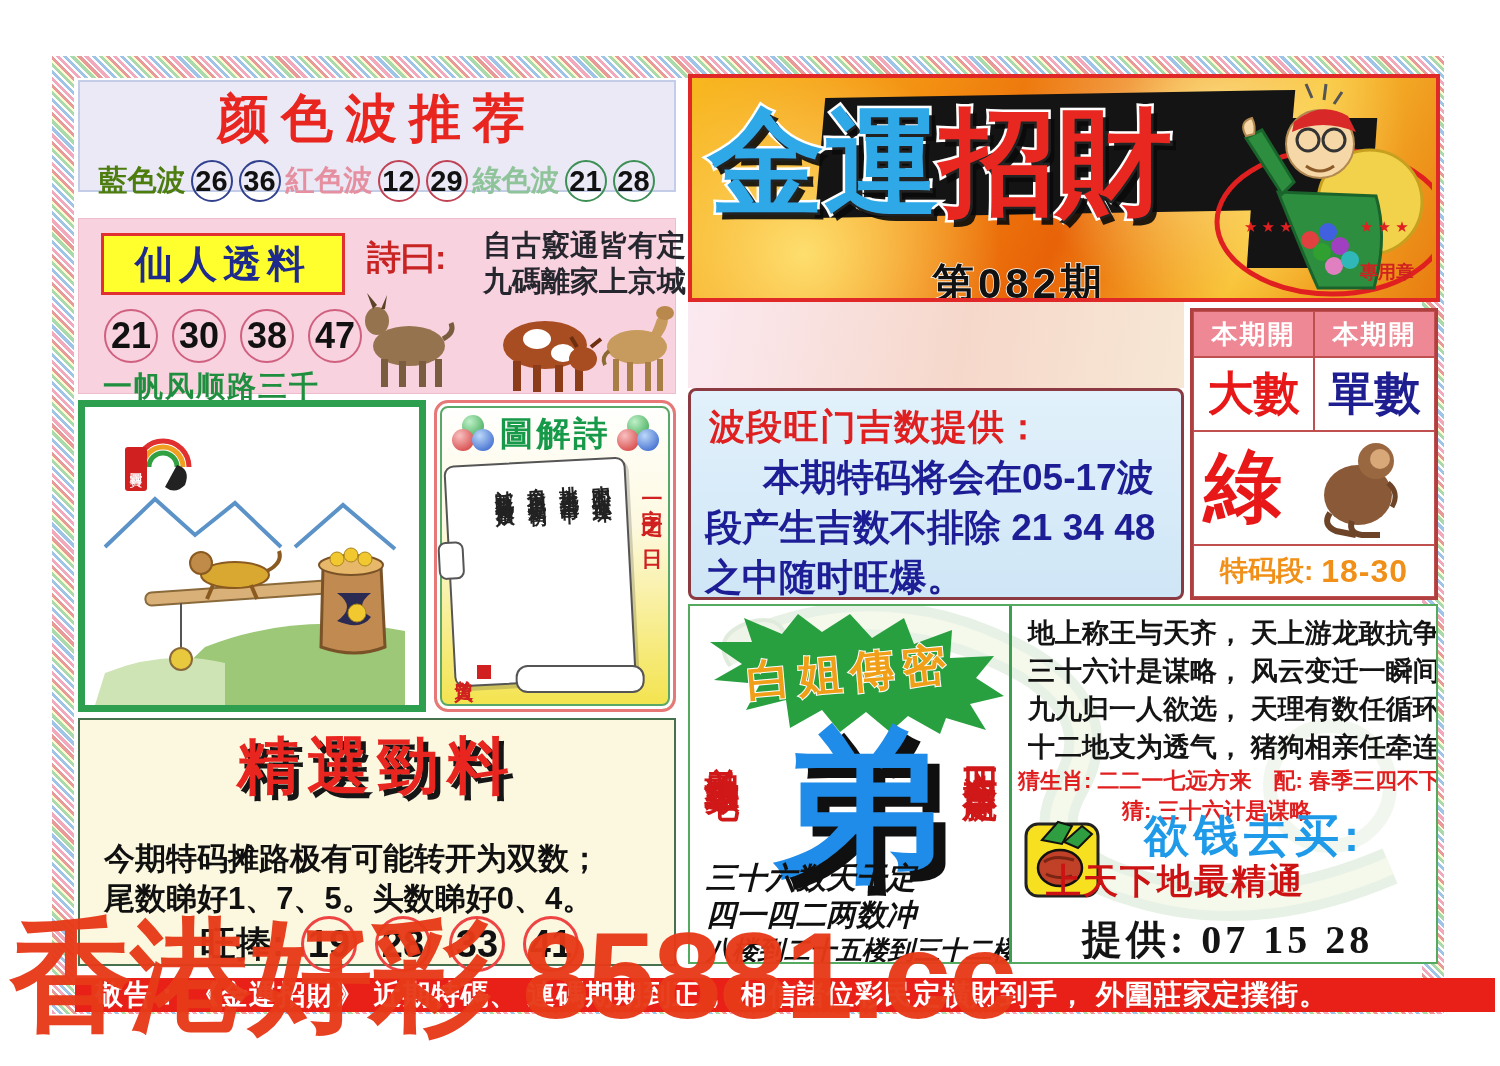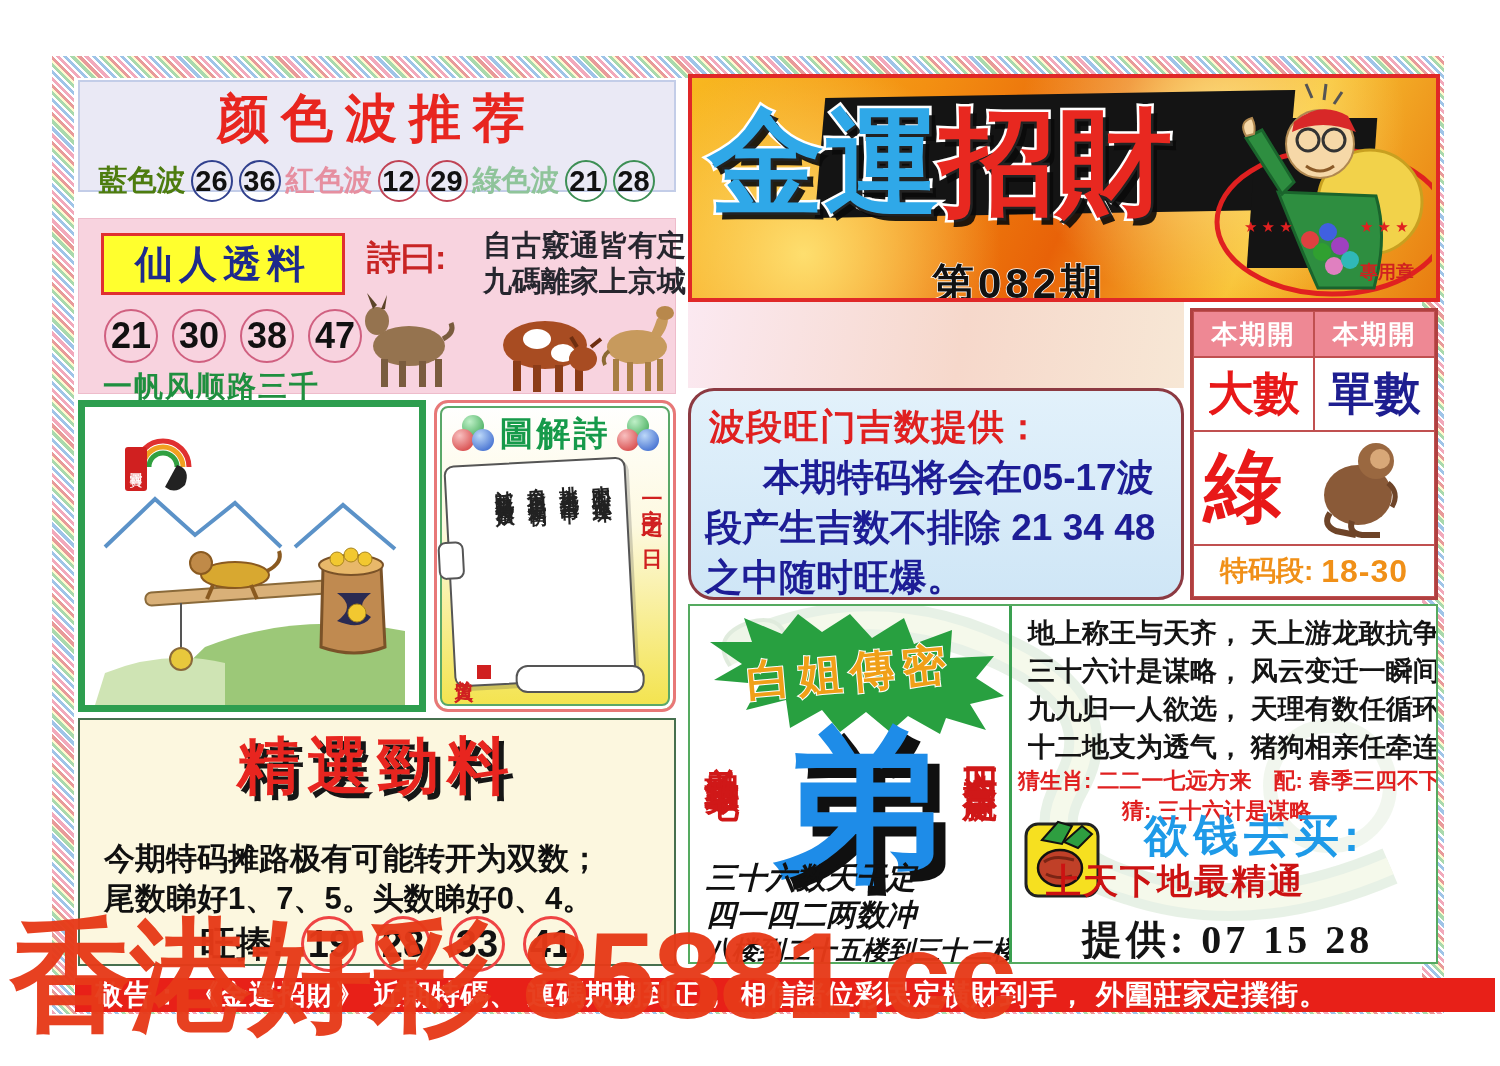--- a/index.html
+++ b/index.html
@@ -89,21 +89,21 @@
   .mast-title .t-red  { color:#e82820; -webkit-text-stroke:5px #fff; paint-order:stroke; text-shadow:6px 7px 0 rgba(10,10,10,.9); }
   .mast-issue { position:absolute; left:240px; top:178px; font-size:42px; font-weight:900; color:#111;
                 -webkit-text-stroke:1.5px #fff; paint-order:stroke; letter-spacing:4px; }
   .oldman { position:absolute; right:4px; top:4px; }
 
   
   #gradient-strip { left:688px; top:302px; width:496px; height:86px;
                     background:linear-gradient(100deg,#fbe9f1,#f6d8cb 55%,#f7e7d5); }
 
   
-  #wave-tip { left:688px; top:388px; width:496px; height:212px; border:3px solid #8c3a42; border-radius:26px;
+  #wave-tip { left:688px; top:388px; width:496px; height:212px; border:3px solid #8c3a42; border-radius:8px;
               background:linear-gradient(180deg,#e2f1fb,#cfe6f6); }
   .wt-title { position:absolute; left:18px; top:12px; color:#e02020; font-size:36px; font-weight:900; letter-spacing:1px; }
   .wt-line { position:absolute; color:#1d1d96; font-size:37px; font-weight:900; white-space:nowrap; }
   .wt-l1 { left:72px; top:62px; } .wt-l2 { left:14px; top:112px; } .wt-l3 { left:14px; top:162px; }
 
   
   #result-table { left:1190px; top:308px; width:248px; height:292px; border:3px solid #b04040; background:#fff; }
   .rt-row1 { display:flex; height:46px; }
   .rt-row1 .cell { flex:1; background:#ee8894; color:#fff; font-size:26px; font-weight:900; display:flex; align-items:center; justify-content:center; border:1px solid #c05050; letter-spacing:2px; }
   .rt-row2 { display:flex; height:74px; }

